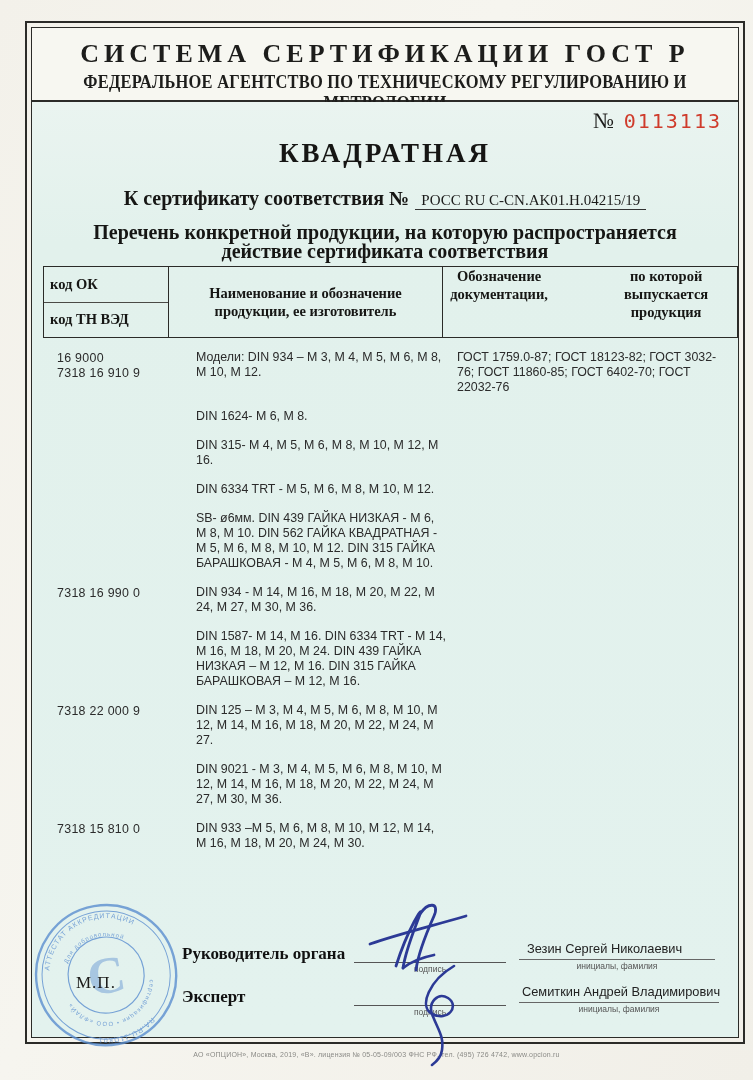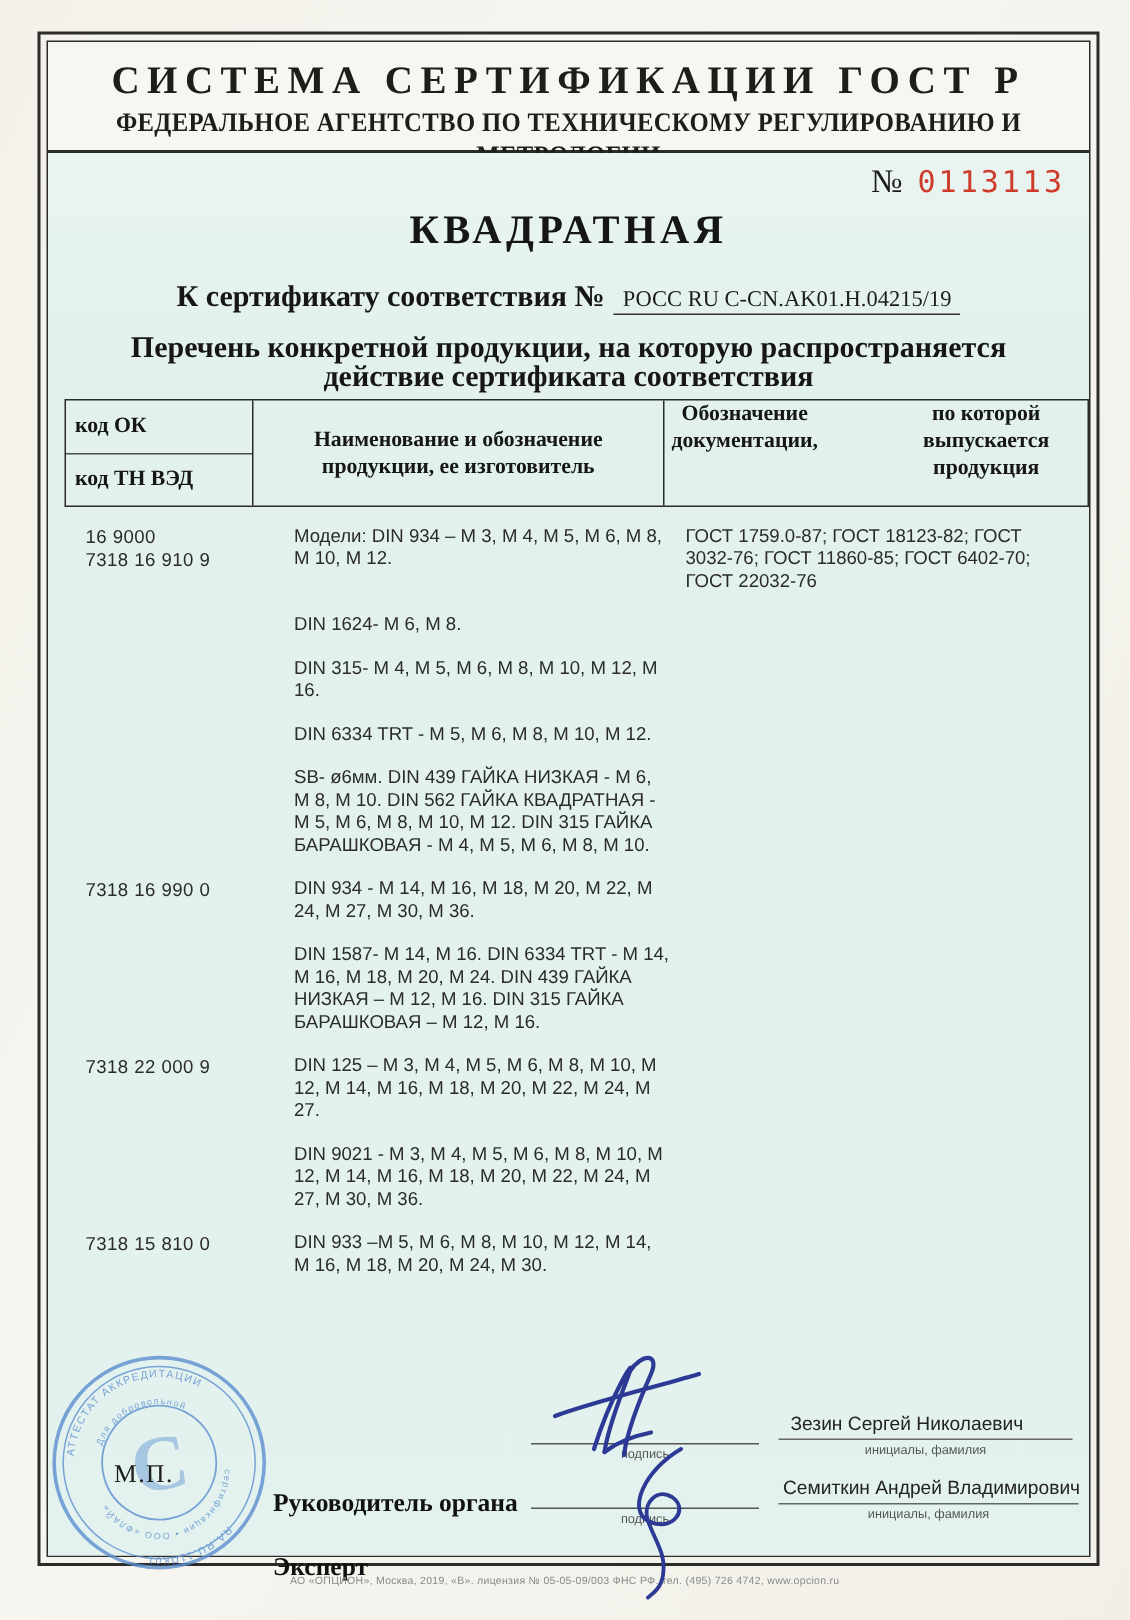--- a/index.html
+++ b/index.html
@@ -1,21 +1,21 @@
 <!DOCTYPE html>
 <html><head>
 <meta charset="utf-8">
 <style>
   html,body{margin:0;padding:0;}
   body{
     width:753px;height:1080px;position:relative;overflow:hidden;
     background:linear-gradient(115deg,#f3f1ea 0%,#f6f5ef 40%,#f1efe8 100%);
     font-family:"Liberation Sans", sans-serif;color:#222;
   }
-  .frame{position:absolute;left:25px;top:21px;width:704px;height:1019px;border:2px solid #2b2b28;}
+  .frame{position:absolute;left:25px;top:21px;width:704px;height:1019px;border:2px solid #2b2b28;padding-left:12px;}
   .frame-inner{position:absolute;left:4px;top:4px;right:4px;bottom:4px;border:1px solid #2b2b28;
     display:flex;flex-direction:column;background:#f6f6f0;}
   
   .band{height:72px;border-bottom:2px solid #2b2b28;background:#f7f7f1;text-align:center;}
   .sys-title{margin-top:11px;font-family:"Liberation Serif",serif;font-weight:bold;font-size:26px;
     letter-spacing:5px;color:#1d1d1b;}
   .agency{margin-top:4px;font-family:"Liberation Serif",serif;font-weight:bold;font-size:16.5px;
     letter-spacing:.2px;color:#1d1d1b;transform:scaleY(1.08);}
   
   .cbody{flex:1;position:relative;background:linear-gradient(180deg,#eaf4f0 0%,#e2f1ec 15%,#e3f2ee 100%);overflow:visible;}
@@ -41,21 +41,21 @@
     text-align:center;line-height:18px;}
   .th-col3{display:flex;flex-direction:row;justify-content:center;text-align:center;line-height:18px;gap:40px;}
   
   #tbody{position:absolute;left:11px;right:2px;top:248px;}
   .trow{display:grid;grid-template-columns:153px 255px 1fr;margin-bottom:14px;}
   .cell{font-size:12.4px;line-height:15px;color:#2b2b2b;}
   .code{padding-left:14px;padding-top:1px;letter-spacing:.3px;}
   .prod{padding-right:4px;}
   .docs{padding-left:6px;padding-right:8px;}
   
-  .role{position:absolute;font-family:"Liberation Serif",serif;font-weight:bold;font-size:17px;color:#111;margin-top:48px;}
+  .role{position:absolute;font-family:"Liberation Serif",serif;font-weight:bold;font-size:17px;color:#111;}
   .role-head{left:150px;top:842px;}
   .role-expert{left:150px;top:885px;}
   .sigline{position:absolute;border-bottom:1px solid #555;height:1px;}
   .sl1{left:322px;top:859px;width:152px;}
   .sl2{left:322px;top:902px;width:152px;}
   .nameline{position:absolute;border-bottom:1px solid #666;height:1px;}
   .nl1{left:487px;top:856px;width:196px;}
   .nl2{left:487px;top:899px;width:200px;}
   .caption{position:absolute;font-size:8.5px;color:#555;text-align:center;}
   .cap-s1{left:322px;top:862px;width:152px;}

